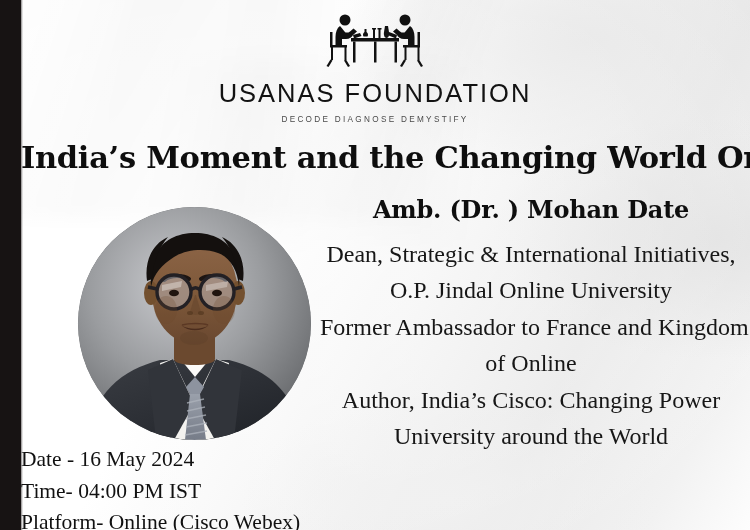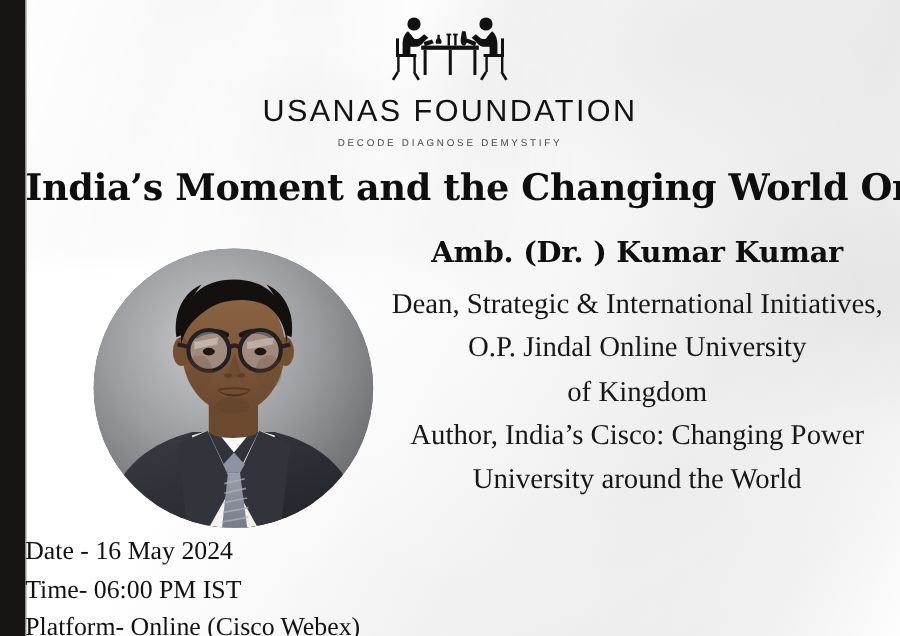--- a/index.html
+++ b/index.html
@@ -295,29 +295,30 @@
         <path d="M104 118 C111 116 124 116 130 118" stroke="#5b3824" stroke-width="1.6" fill="none"></path>
 
         <ellipse cx="116" cy="131" rx="14" ry="7" fill="#5d3f28" opacity=".35"></ellipse>
         <ellipse cx="88" cy="103" rx="11" ry="14" fill="#6a472c" opacity=".25"></ellipse>
         <ellipse cx="146" cy="103" rx="11" ry="14" fill="#6a472c" opacity=".25"></ellipse>
       </g>
     </svg>
   </div>
 
   <div class="speaker-col">
-    <div class="speaker-name">Amb. (Dr. ) Kumar Kumar</div>
+    <div class="speaker-name">Amb. (Dr. ) Mohan Date</div>
     <div class="speaker-desc">
       <div>Dean, Strategic &amp; International Initiatives,</div>
       <div>O.P. Jindal Online University</div>
-      <div>of Kingdom</div>
+      <div>Former Ambassador to France and Kingdom</div>
+      <div>of Online</div>
       <div>Author, India’s Cisco: Changing Power</div>
       <div>University around the World</div>
     </div>
   </div>
 
   <div class="event-details">
     <div>Date - 16 May 2024</div>
-    <div>Time- 06:00 PM IST</div>
+    <div>Time- 04:00 PM IST</div>
     <div>Platform- Online (Cisco Webex)</div>
   </div>
 
 </div>
 
 </body></html>

